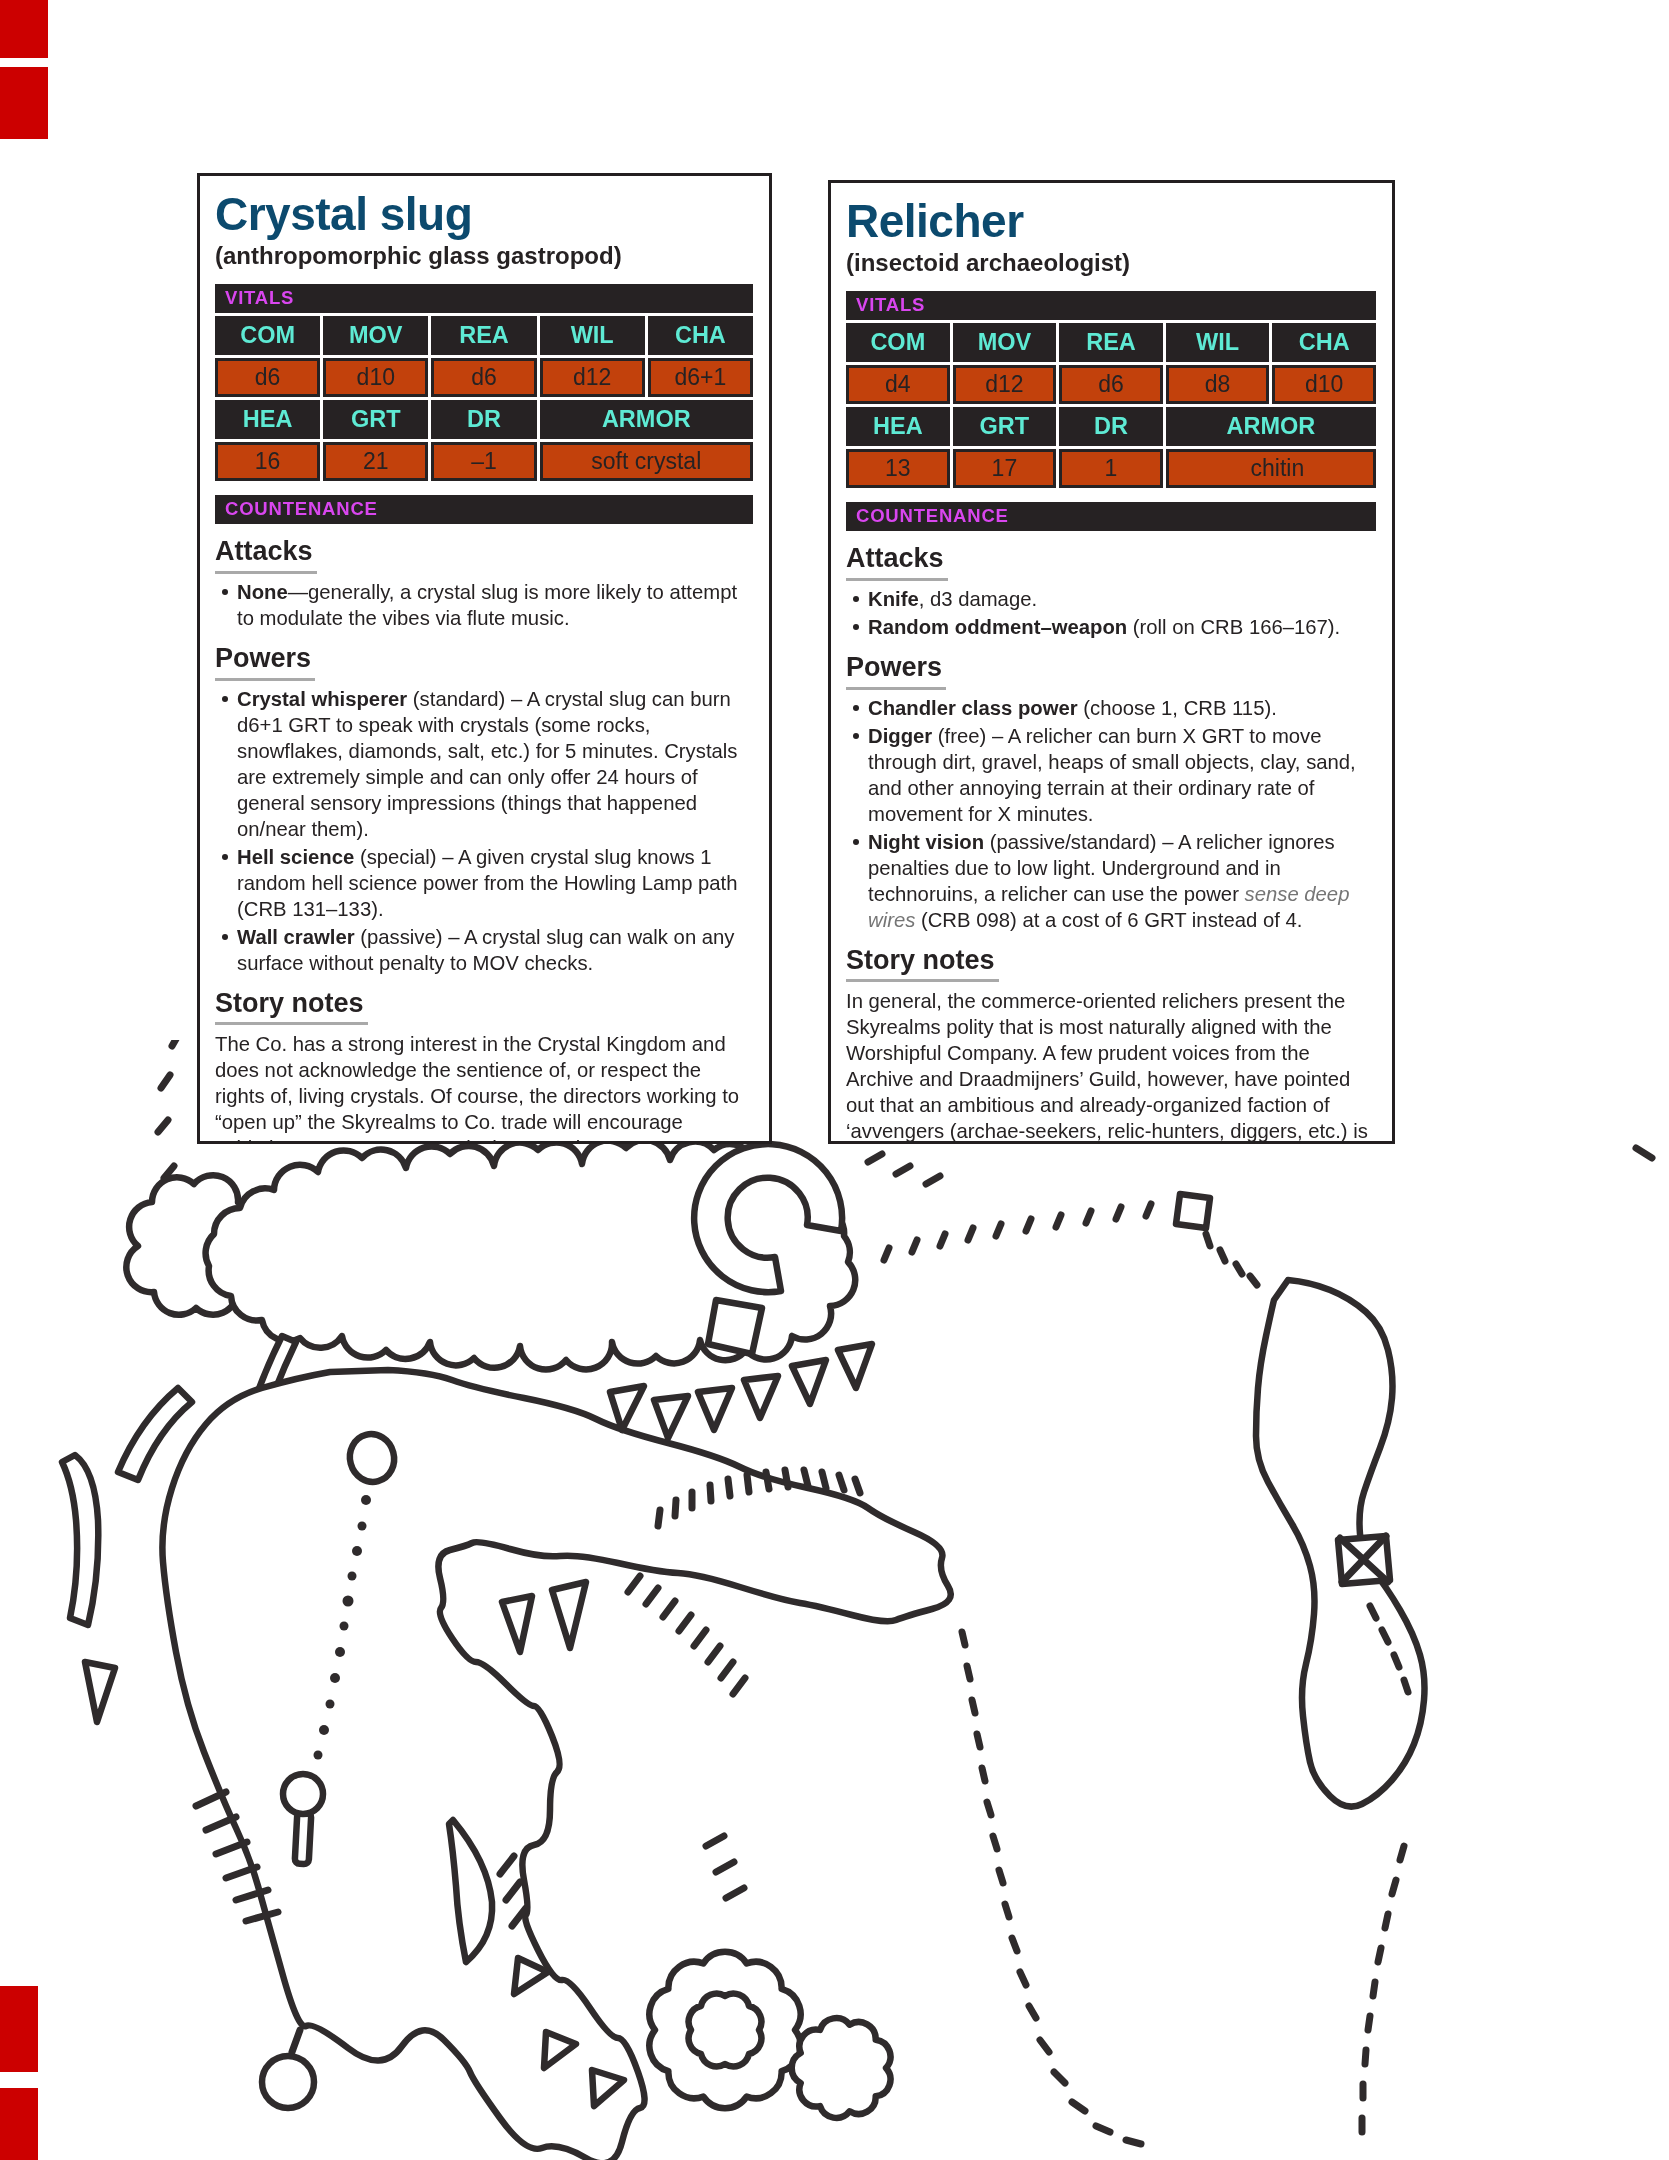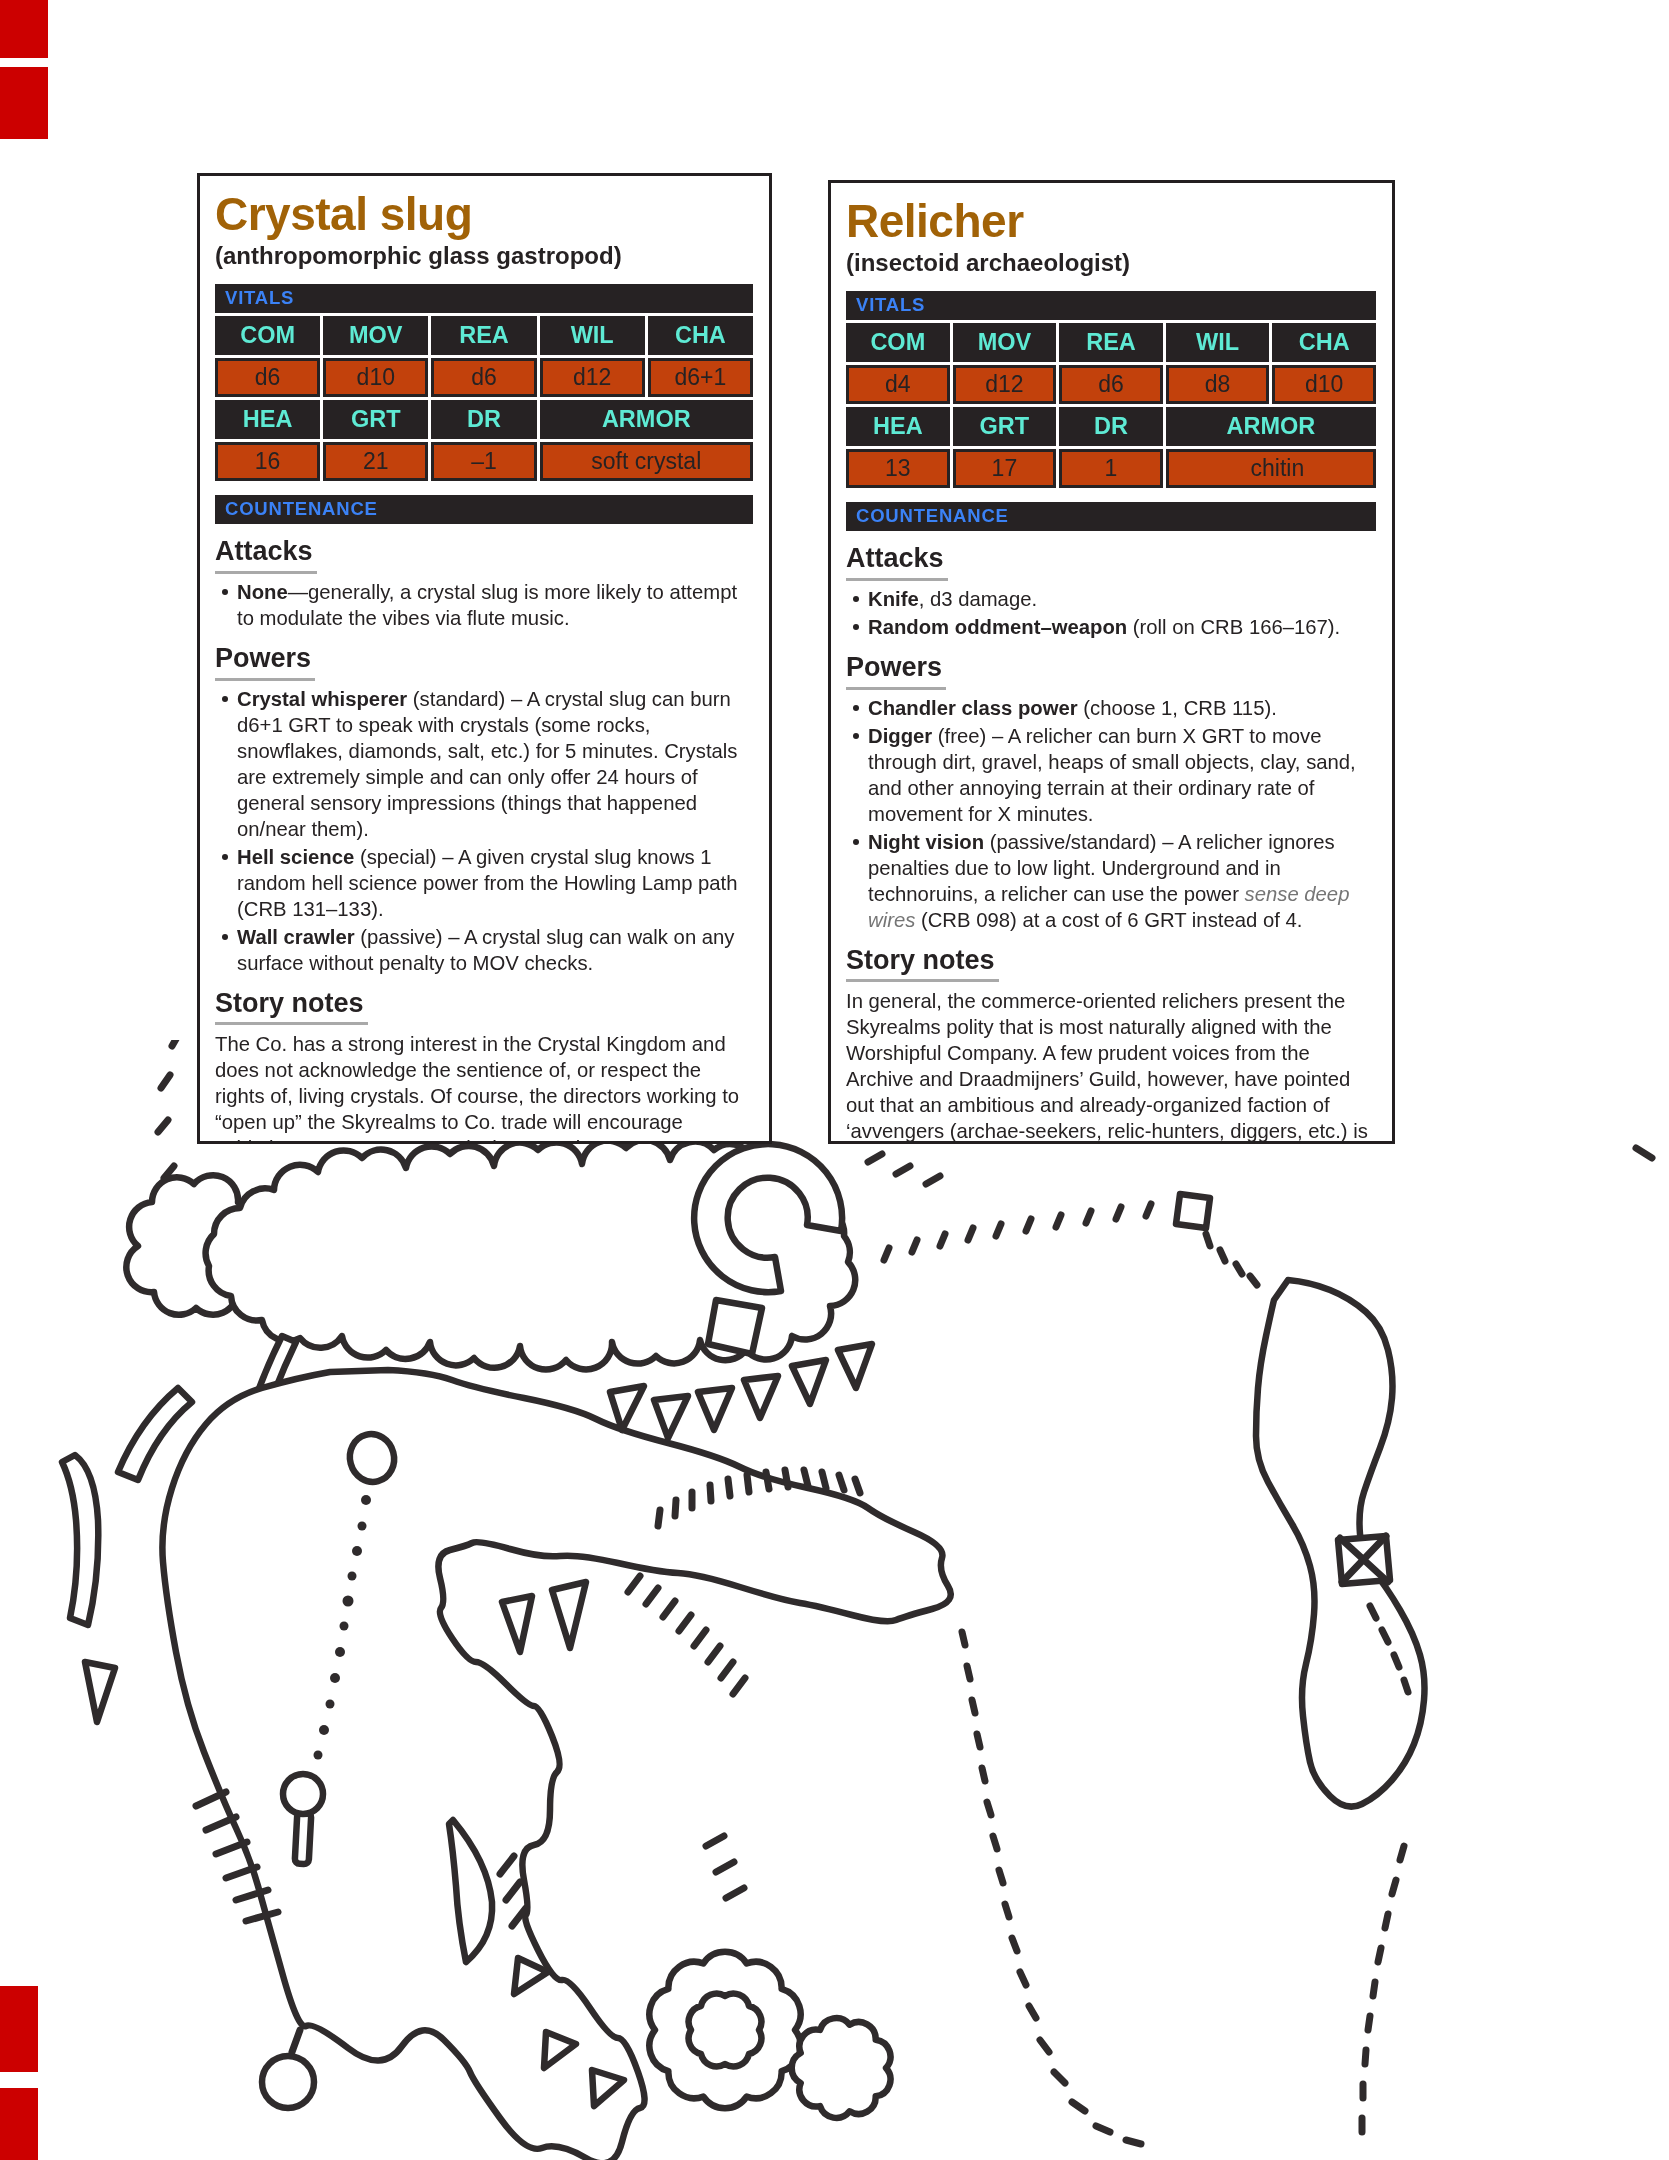--- a/index.html
+++ b/index.html
@@ -9,24 +9,24 @@
   #edge1{top:0;width:48px;height:58px;}
   #edge2{top:67px;width:48px;height:72px;}
   #edge3{top:1986px;width:38px;height:86px;}
   #edge4{top:2088px;width:38px;height:72px;}
 
   .card{position:absolute;background:#fff;border:3.5px solid #231f20;box-sizing:border-box;
         padding:10px 16px 0 15px;overflow:hidden;z-index:2;}
   #card-left{left:197px;top:173px;width:575px;height:971px;}
   #card-right{left:828px;top:180px;width:567px;height:964px;}
 
-  .card-title{font-size:46px;font-weight:bold;letter-spacing:-0.5px;margin:4px 0 0;line-height:1.05;color:#a16207;}
+  .card-title{font-size:46px;font-weight:bold;letter-spacing:-0.5px;margin:4px 0 0;line-height:1.05;color:#0c4a6e;}
   .card-sub{font-size:24px;font-weight:bold;margin:4px 0 14px;}
 
-  .bar{background:#262223;color:#3b82f6;font-weight:bold;font-size:18.5px;letter-spacing:0.8px;
+  .bar{background:#262223;color:#d946ef;font-weight:bold;font-size:18.5px;letter-spacing:0.8px;
        padding:3px 0 4px 10px;}
   .stat-grid{display:grid;grid-template-columns:repeat(5,1fr);gap:3px;margin-top:3px;}
   .hcell{background:#262223;color:#5eead4;font-weight:bold;font-size:23.5px;text-align:center;padding:6px 0;}
   .vcell{background:#c2410c;border:3px solid #262223;font-size:23px;text-align:center;padding:3px 0;}
 
   .countenance{margin-top:14px;}
   h3.sec{font-size:27px;margin:13px 0 3px;line-height:1.1;}
   h3.sec span{display:inline-block;border-bottom:3px solid #a9a9a9;padding:0 4px 4px 0;}
 
   .bullets{margin-top:5px;}

